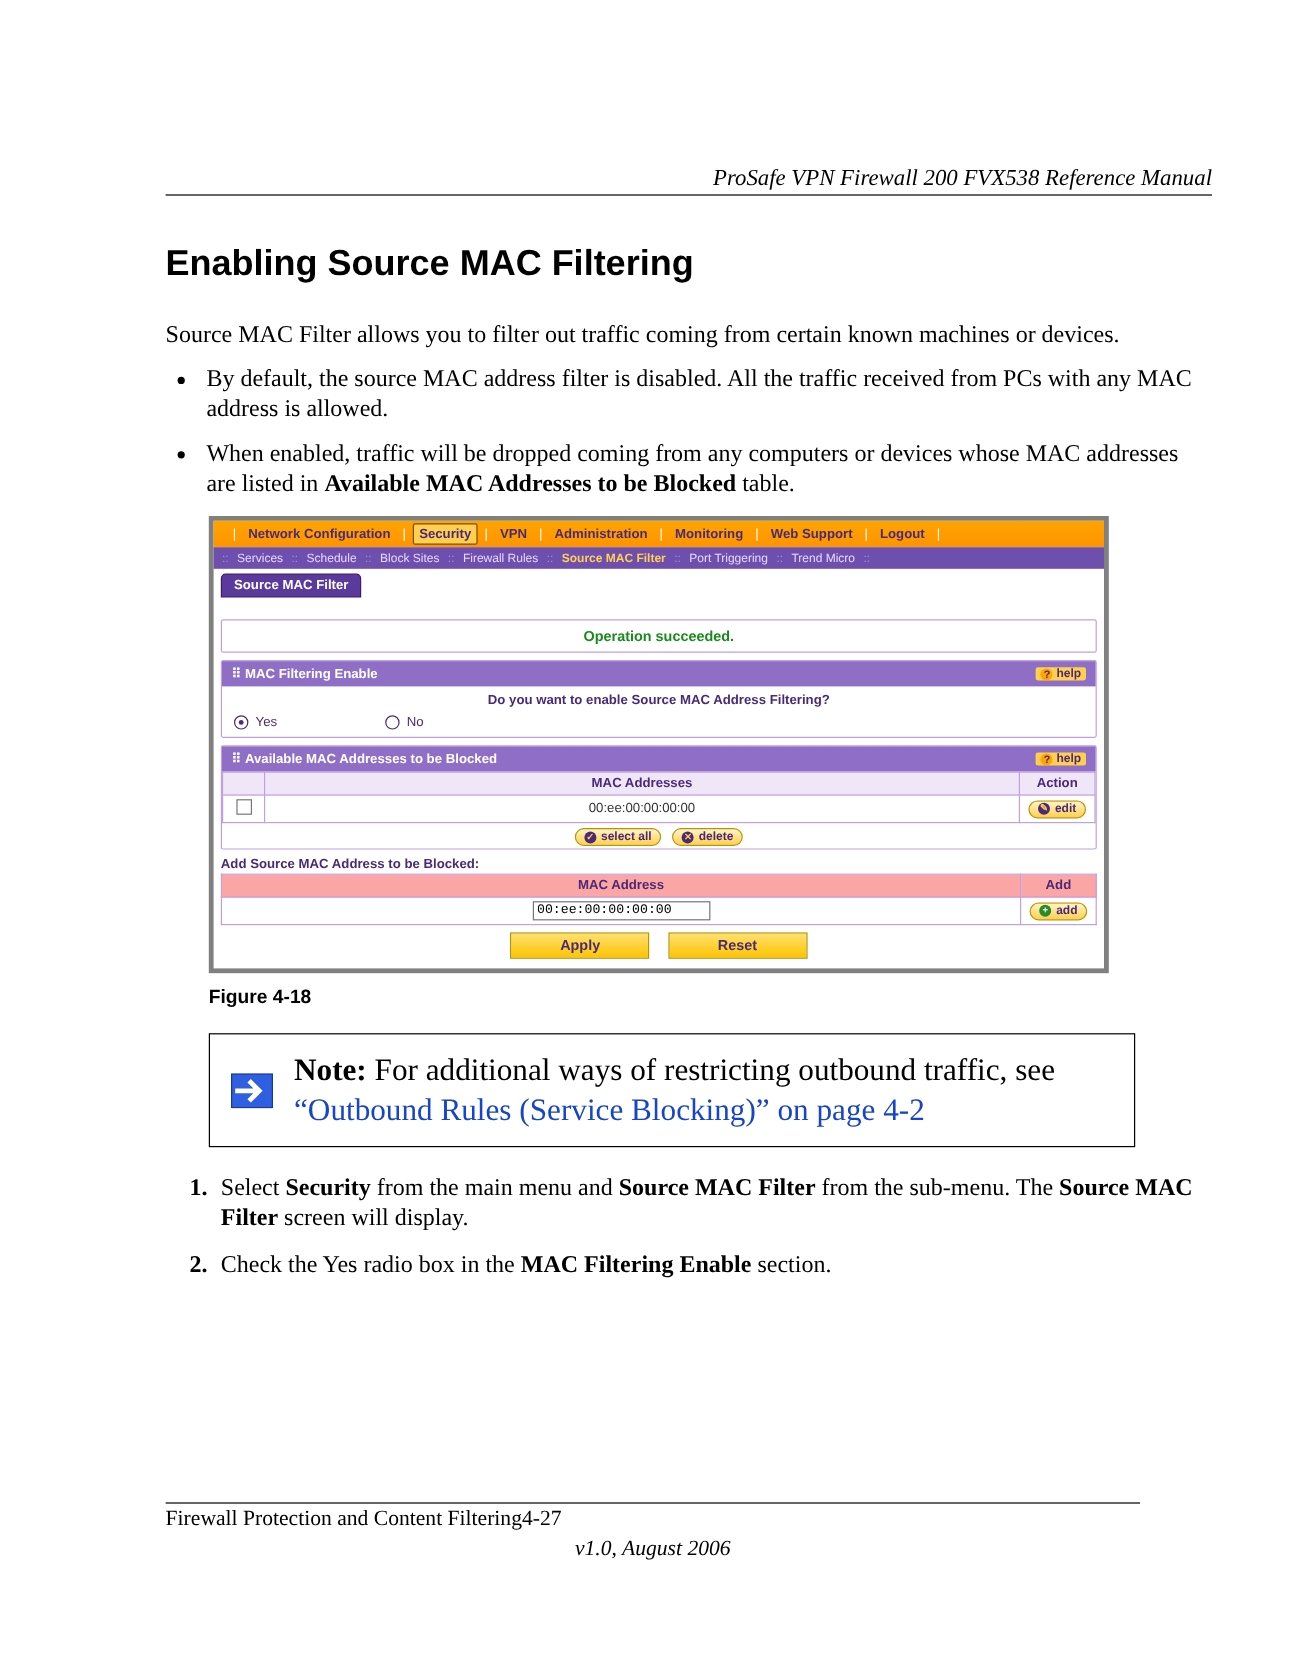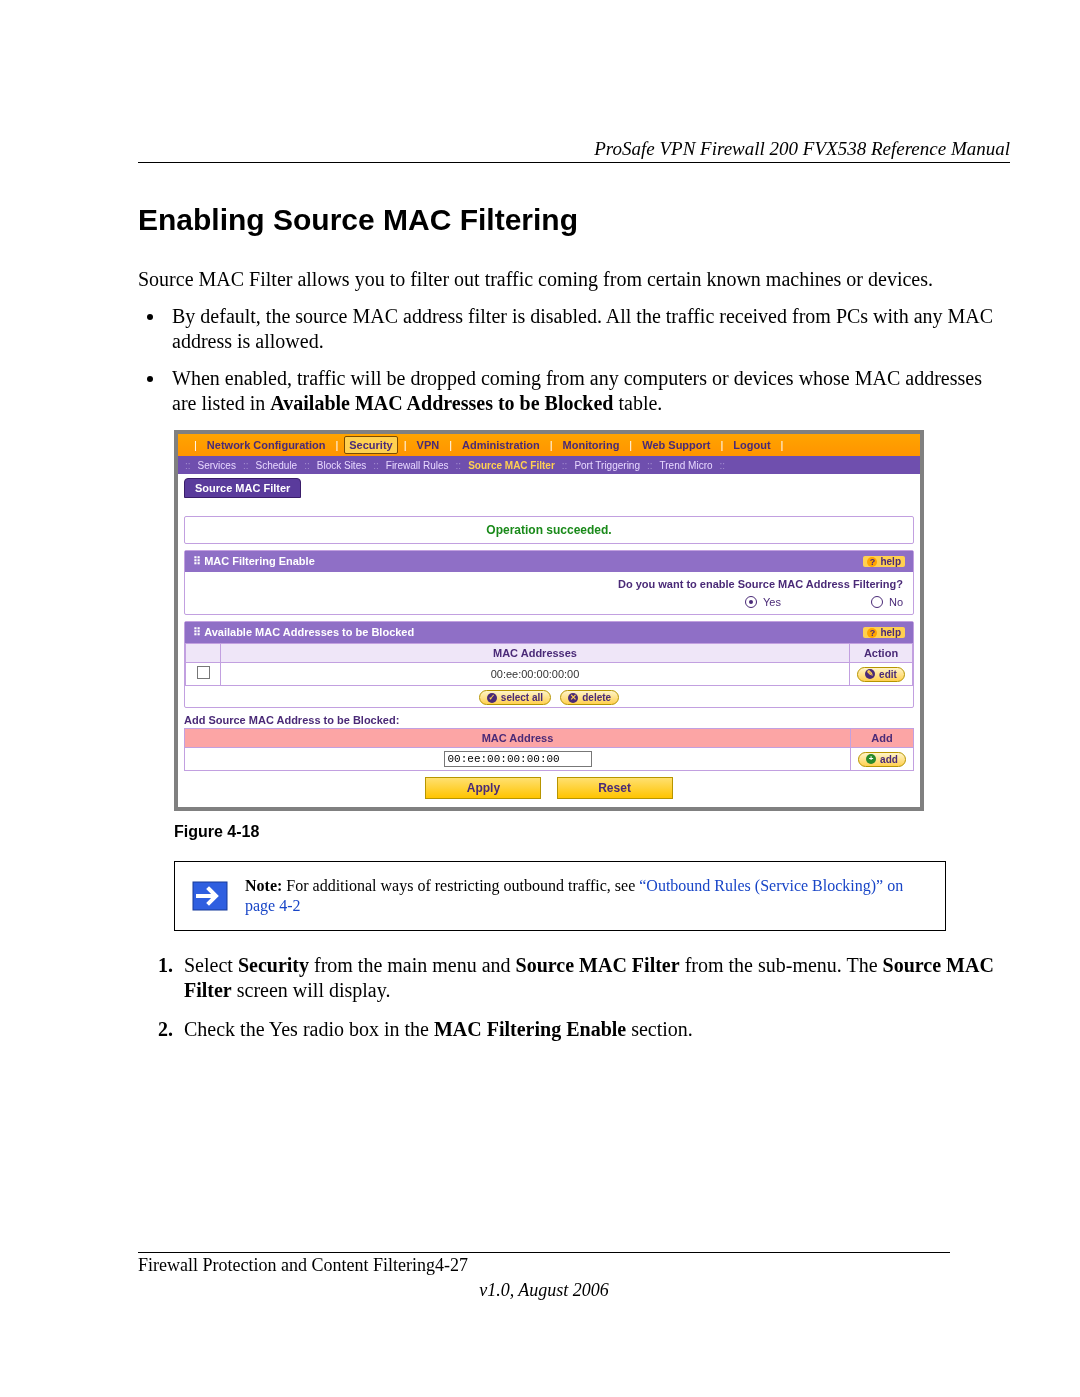--- a/index.html
+++ b/index.html
@@ -151,29 +151,29 @@
     line-height: 10px;
     text-align: center;
     background: #ffa400;
     color: #4a2a77;
     border-radius: 50%;
     font-size: 9px;
     font-weight: bold;
   }
   .panel-body { padding: 6px 10px; }
   .question {
-    text-align: right;
+    text-align: center;
     color: #4a2a77;
     font-weight: bold;
     font-size: 11px;
     margin-bottom: 6px;
   }
   .radio-row {
     display: flex;
-    justify-content: flex-end;
+    justify-content: flex-start;
     gap: 90px;
     font-size: 11px;
   }
   .radio-row label { display: inline-flex; align-items: center; gap: 6px; }
   .radio-dot {
     width: 10px; height: 10px; border: 1px solid #4a2a77;
     border-radius: 50%; display: inline-flex; align-items: center;
     justify-content: center; background: #fff;
   }
   .radio-dot .fill { width: 4px; height: 4px; background: #4a2a77; border-radius: 50%; }
@@ -282,21 +282,21 @@
   .note-icon {
     width: 58px;
     display: flex;
     align-items: center;
     justify-content: center;
     padding: 12px 6px;
   }
   .note-icon svg { width: 36px; height: 30px; }
   .note-text {
     flex: 1;
-    font-size: 16px;
+    font-size: 26px;
     line-height: 1.25;
     padding: 14px 12px 14px 0;
   }
   .note-text .link { color: #1845c7; }
 
   ol.steps {
     font-size: 20px;
     line-height: 1.25;
     padding-left: 28px;
     margin: 12px;

